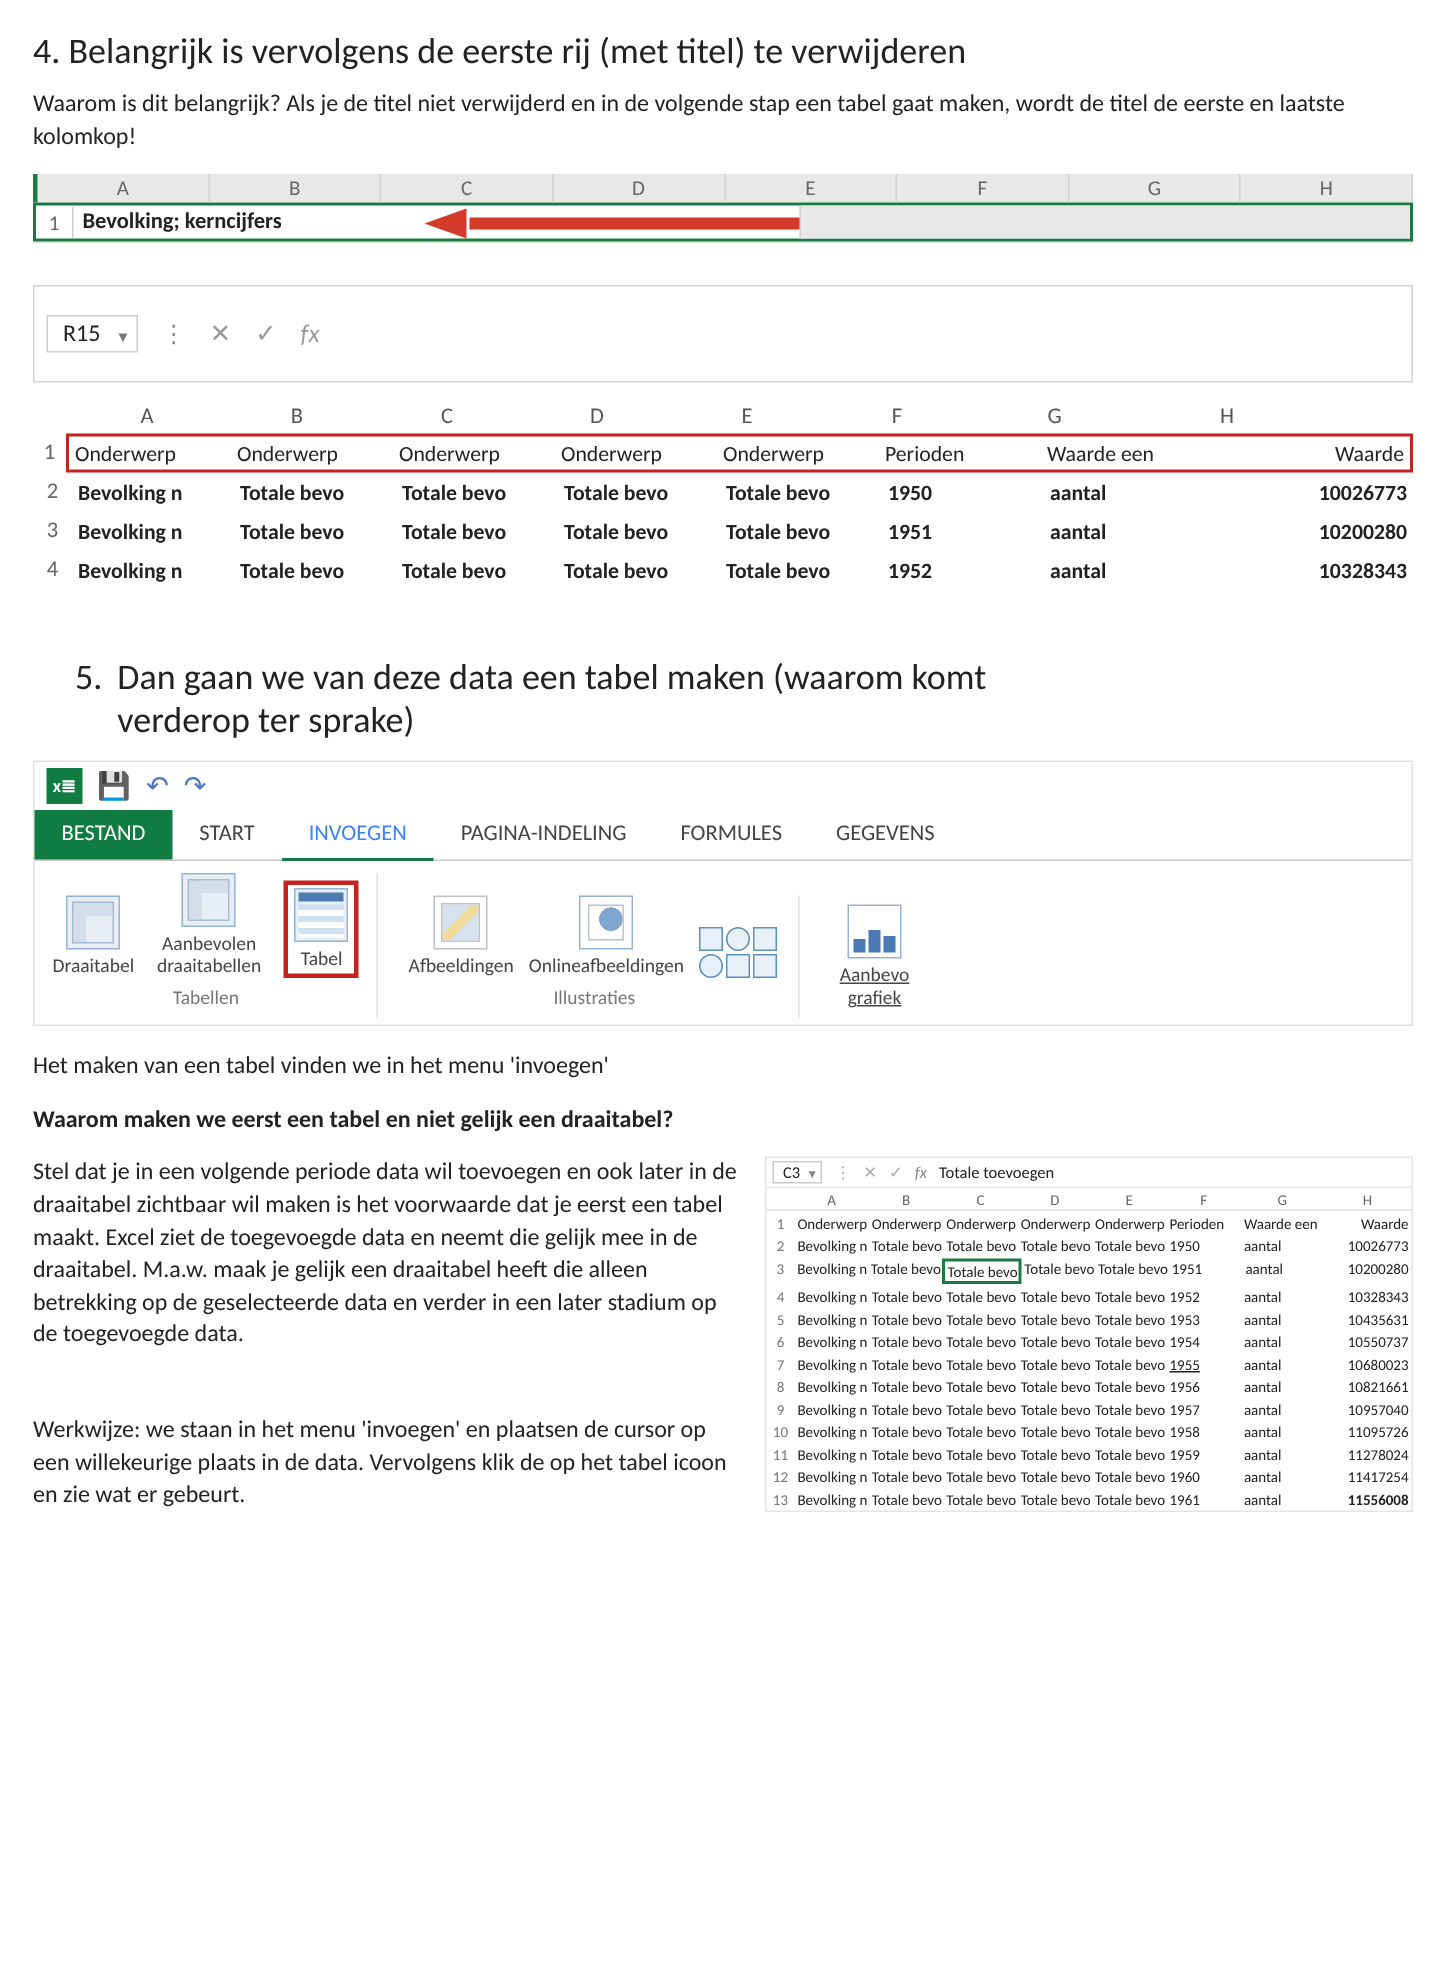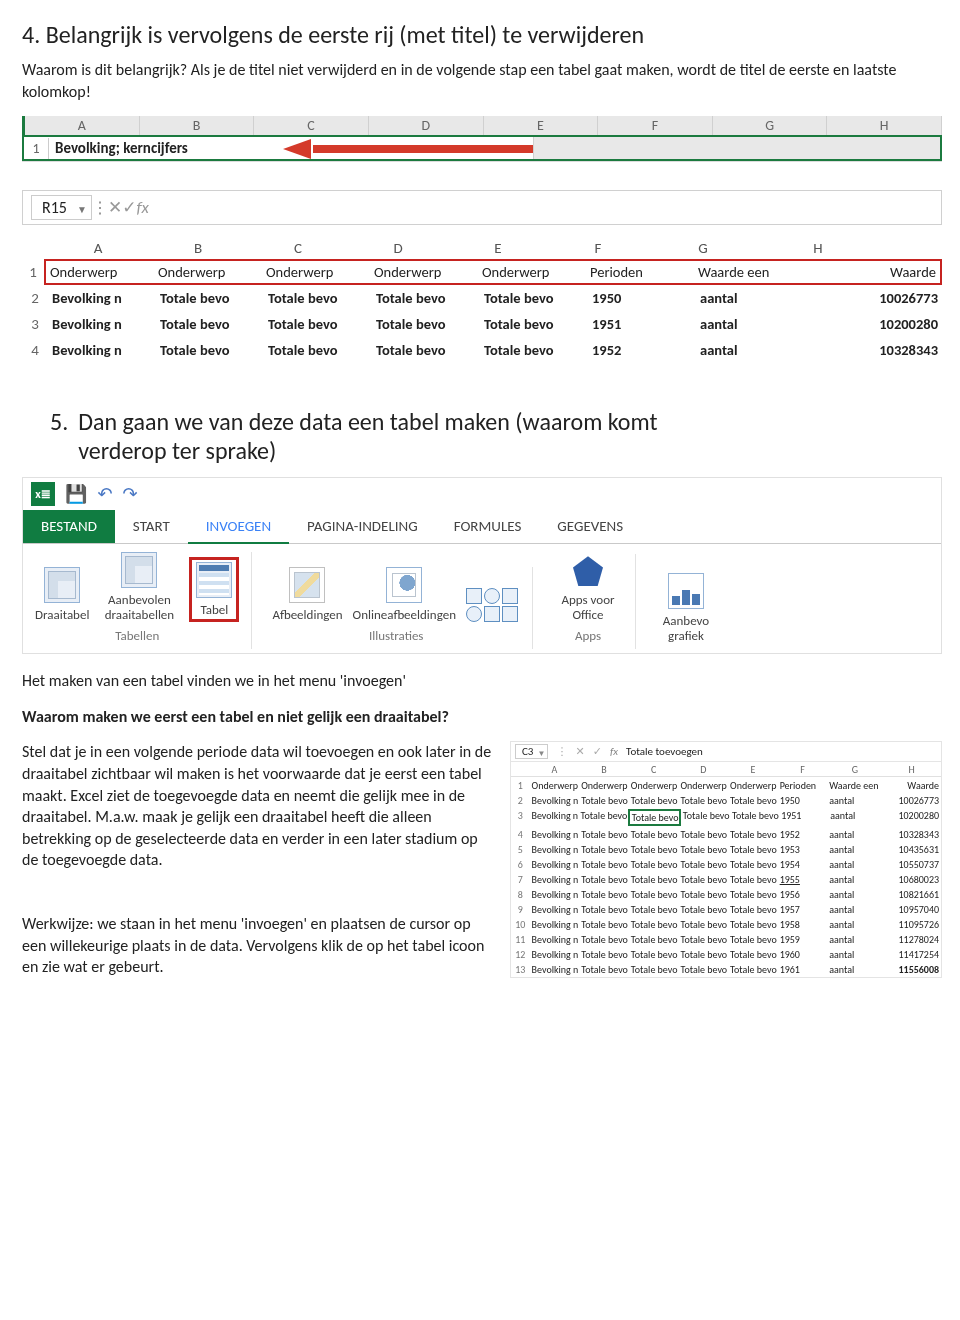--- a/index.html
+++ b/index.html
@@ -14,21 +14,21 @@
   .row1 { display:flex; align-items:center; border:2px solid #1b7a3f; background:#fff; }
   .row1 .rownum { width:24px; text-align:center; font-size:14px; color:#666; border-right:1px solid #ccc; padding:2px 0; }
   .row1 .celltext { font-size:15px; font-weight:700; padding:2px 6px; white-space:nowrap; }
   .row1 .arrow { flex:1; position:relative; height:22px; }
   .arrowbar { position:absolute; right:0; top:8px; height:8px; width:220px; background:#d43a2a; }
   .arrowhead { position:absolute; left:calc(100% - 250px); top:2px; border-right:28px solid #d43a2a; border-top:10px solid transparent; border-bottom:10px solid transparent; }
   .row1 .fillgrey { flex:1.2; background:#e8e8e8; height:22px; border-left:1px solid #d0d0d0; }
 
   
   .shot2 { margin: 8px 0 44px 0; }
-  .namebar { display:flex; align-items:center; border:1px solid #d0d0d0; padding:4px 8px; font-size:16px; margin-bottom:12px; }
+  .namebar { display:flex; align-items:center; gap:16px; border:1px solid #d0d0d0; padding:19px 8px; font-size:16px; margin-bottom:12px; }
   .namebox { border:1px solid #ccc; padding:2px 24px 2px 10px; position:relative; font-size:16px; }
   .namebox .ddown { position:absolute; right:4px; top:7px; font-size:10px; color:#777; }
   .dots { color:#888; }
   .icnbtn { color:#999; font-size:17px; }
   .colhdr2 { display:flex; }
   .colhdr2 div { text-align:center; font-size:15px; color:#555; padding:2px 0; }
   .t2wrap { border:2px solid #c62320; padding:2px 0; }
   .trow { display:flex; font-size:14.5px; align-items:center; padding:4px 0; }
   .trow.bld .cell { font-weight:700; }
   .rn { width:26px; text-align:center; color:#666; font-size:15px; }
@@ -246,34 +246,25 @@
                 <div class="sc"></div>
                 <div class="sc" style="border-radius:50%;"></div>
                 <div class="sc"></div>
                 <div class="sc"></div>
               </div>
             </div>
         </div>
       </div>
       <div class="grouplabel">Illustraties</div>
     </div>
-    <div class="rgroup">
-      <div class="rbtns">
-        <div class="rbtn">
-            <div class="ricon apps"></div>
-            <span style="max-width:70px;text-align:center;">Apps voor Office</span>
-          </div>
-      </div>
-      <div class="grouplabel">Apps</div>
-    </div>
     <div class="rgroup" style="border:none;">
       <div class="rbtns">
         <div class="rbtn">
             <div class="ricon chart"></div>
-            <span style="max-width:60px;text-align:center;">Aanbevo grafiek</span>
+            <span style="max-width:60px;text-align:center;text-decoration:underline;">Aanbevo grafiek</span>
           </div>
       </div>
     </div>
   </div>
 </div>
 
 <div class="body-text">Het maken van een tabel vinden we in het menu 'invoegen'</div>
 <div class="body-text bold">Waarom maken we eerst een tabel en niet gelijk een draaitabel?</div>
 
 <div class="float-right-img">

